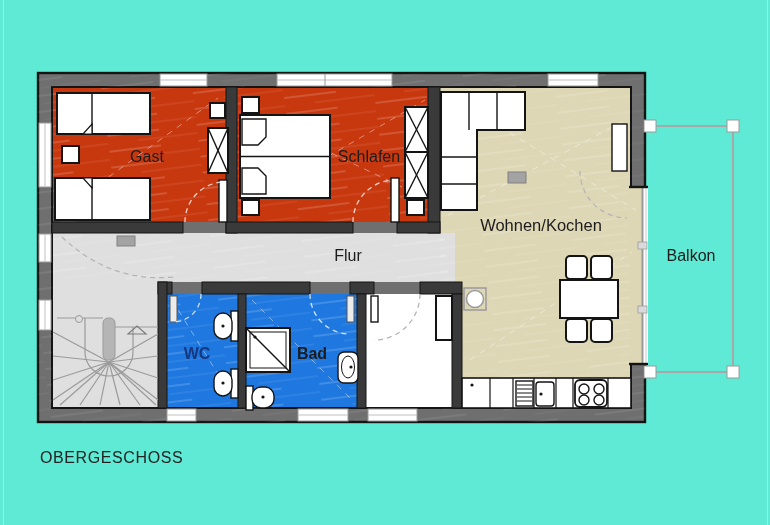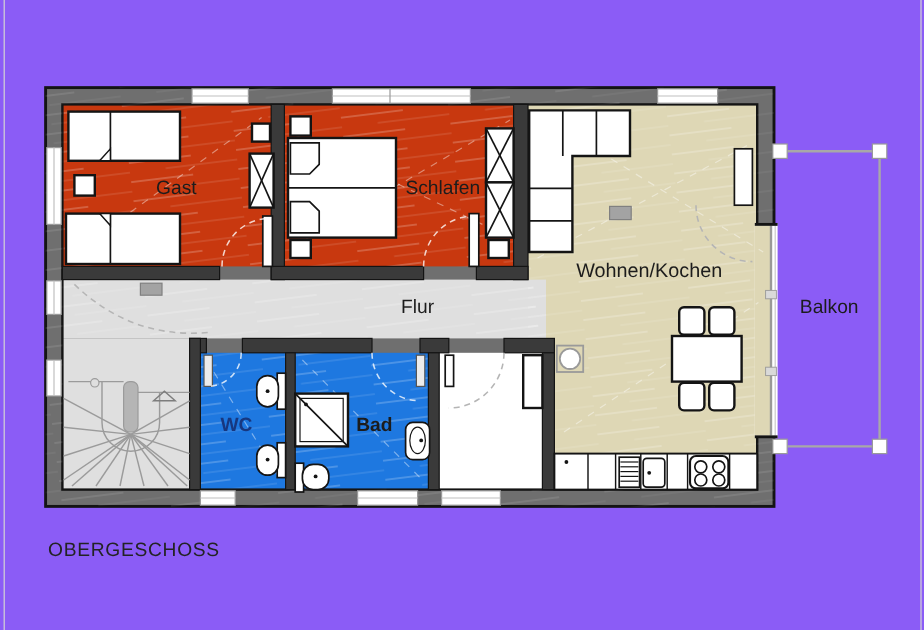--- a/index.html
+++ b/index.html
@@ -1,16 +1,16 @@
 <!DOCTYPE html>
 <html><head>
 <meta charset="utf-8">
 <style>
   html,body{margin:0;padding:0;background:#fff;}
-  .page{position:relative;width:770px;height:525px;background:#8b5cf6;overflow:hidden;
+  .page{position:relative;width:770px;height:525px;background:#5eead4;overflow:hidden;
         font-family:"Liberation Sans", sans-serif;}
   .edge{position:absolute;top:0;bottom:0;width:0;border-left:1px solid #d4d4d4;}
   .edge.left{left:3px;} .edge.right{left:767px;}
   svg{position:absolute;left:0;top:0;}
   .lbl{font-family:"Liberation Sans", sans-serif;font-size:16px;fill:#1c1c1c;}
   .lbl-big{font-size:16.5px;}
   .lbl-bold{font-weight:bold;}
   .lbl-wc{font-weight:bold;fill:#17377f;}
   .title{font-family:"Liberation Sans", sans-serif;font-size:16px;letter-spacing:.6px;fill:#232323;}
   .furn{fill:#ffffff;stroke:#141414;stroke-width:2;}

